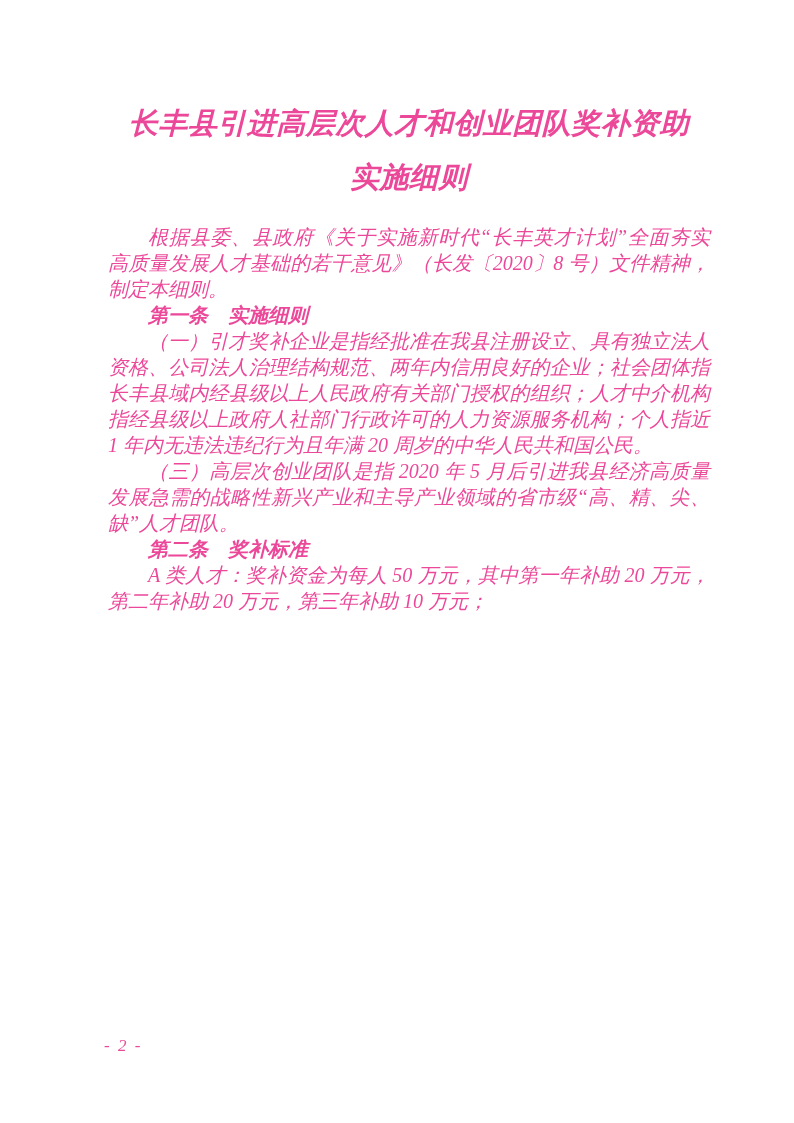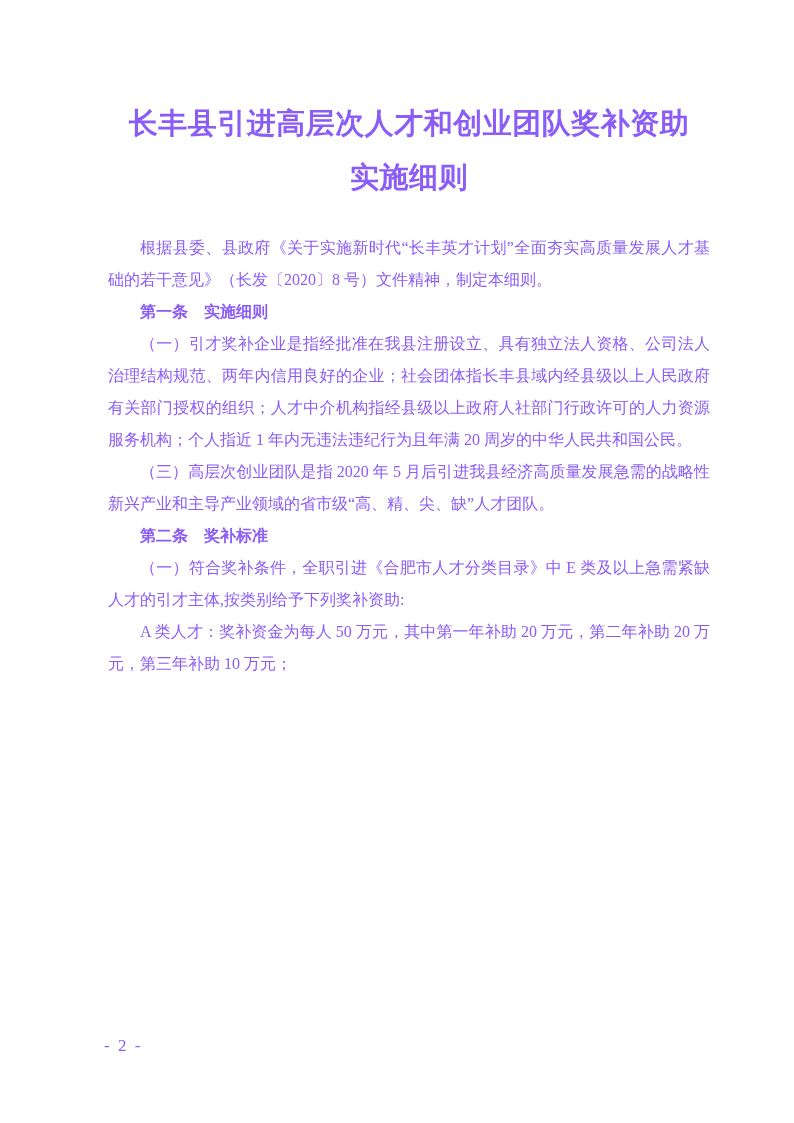--- a/index.html
+++ b/index.html
@@ -8,35 +8,36 @@
     background: #888;
   }
   .page {
     position: relative;
     width: 794px;
     height: 1123px;
     margin: 0 auto;
     background: #ffffff;
     overflow: hidden;
     font-family: "Liberation Serif", "DejaVu Serif", serif;
-    color: #8b5cf6;
+    color: #ec4899;
+    font-style: italic;
   }
   .doc-title {
     margin: 96px 84px 0 108px;
     text-align: center;
     font-size: 29px;
     font-weight: bold;
     line-height: 54px;
     letter-spacing: 0.5px;
   }
   .doc-body {
-    margin: 28px 84px 0 108px;
+    margin: 20px 84px 0 108px;
     width: 602px;
-    font-size: 16px;
-    line-height: 32px;
+    font-size: 20px;
+    line-height: 26px;
     text-align: justify;
   }
   .doc-body p {
     margin: 0;
     padding: 0;
     text-indent: 2em;
   }
   .doc-body p.heading {
     font-weight: bold;
     font-family: "Liberation Sans", "DejaVu Sans", sans-serif;
@@ -59,19 +60,18 @@
     <div>长丰县引进高层次人才和创业团队奖补资助</div>
     <div>实施细则</div>
   </div>
 
   <div class="doc-body">
     <p class="normal">根据县委、县政府《关于实施新时代“长丰英才计划”全面夯实高质量发展人才基础的若干意见》（长发〔2020〕8 号）文件精神，制定本细则。</p>
     <p class="heading">第一条　实施细则</p>
     <p class="normal">（一）引才奖补企业是指经批准在我县注册设立、具有独立法人资格、公司法人治理结构规范、两年内信用良好的企业；社会团体指长丰县域内经县级以上人民政府有关部门授权的组织；人才中介机构指经县级以上政府人社部门行政许可的人力资源服务机构；个人指近 1 年内无违法违纪行为且年满 20 周岁的中华人民共和国公民。</p>
     <p class="normal">（三）高层次创业团队是指 2020 年 5 月后引进我县经济高质量发展急需的战略性新兴产业和主导产业领域的省市级“高、精、尖、缺”人才团队。</p>
     <p class="heading">第二条　奖补标准</p>
-    <p class="normal">（一）符合奖补条件，全职引进《合肥市人才分类目录》中 E 类及以上急需紧缺人才的引才主体,按类别给予下列奖补资助:</p>
     <p class="normal">A 类人才：奖补资金为每人 50 万元，其中第一年补助 20 万元，第二年补助 20 万元，第三年补助 10 万元；</p>
   </div>
 
   <div class="page-footer">- 2 -</div>
 
 </div>
 
 </body></html>

